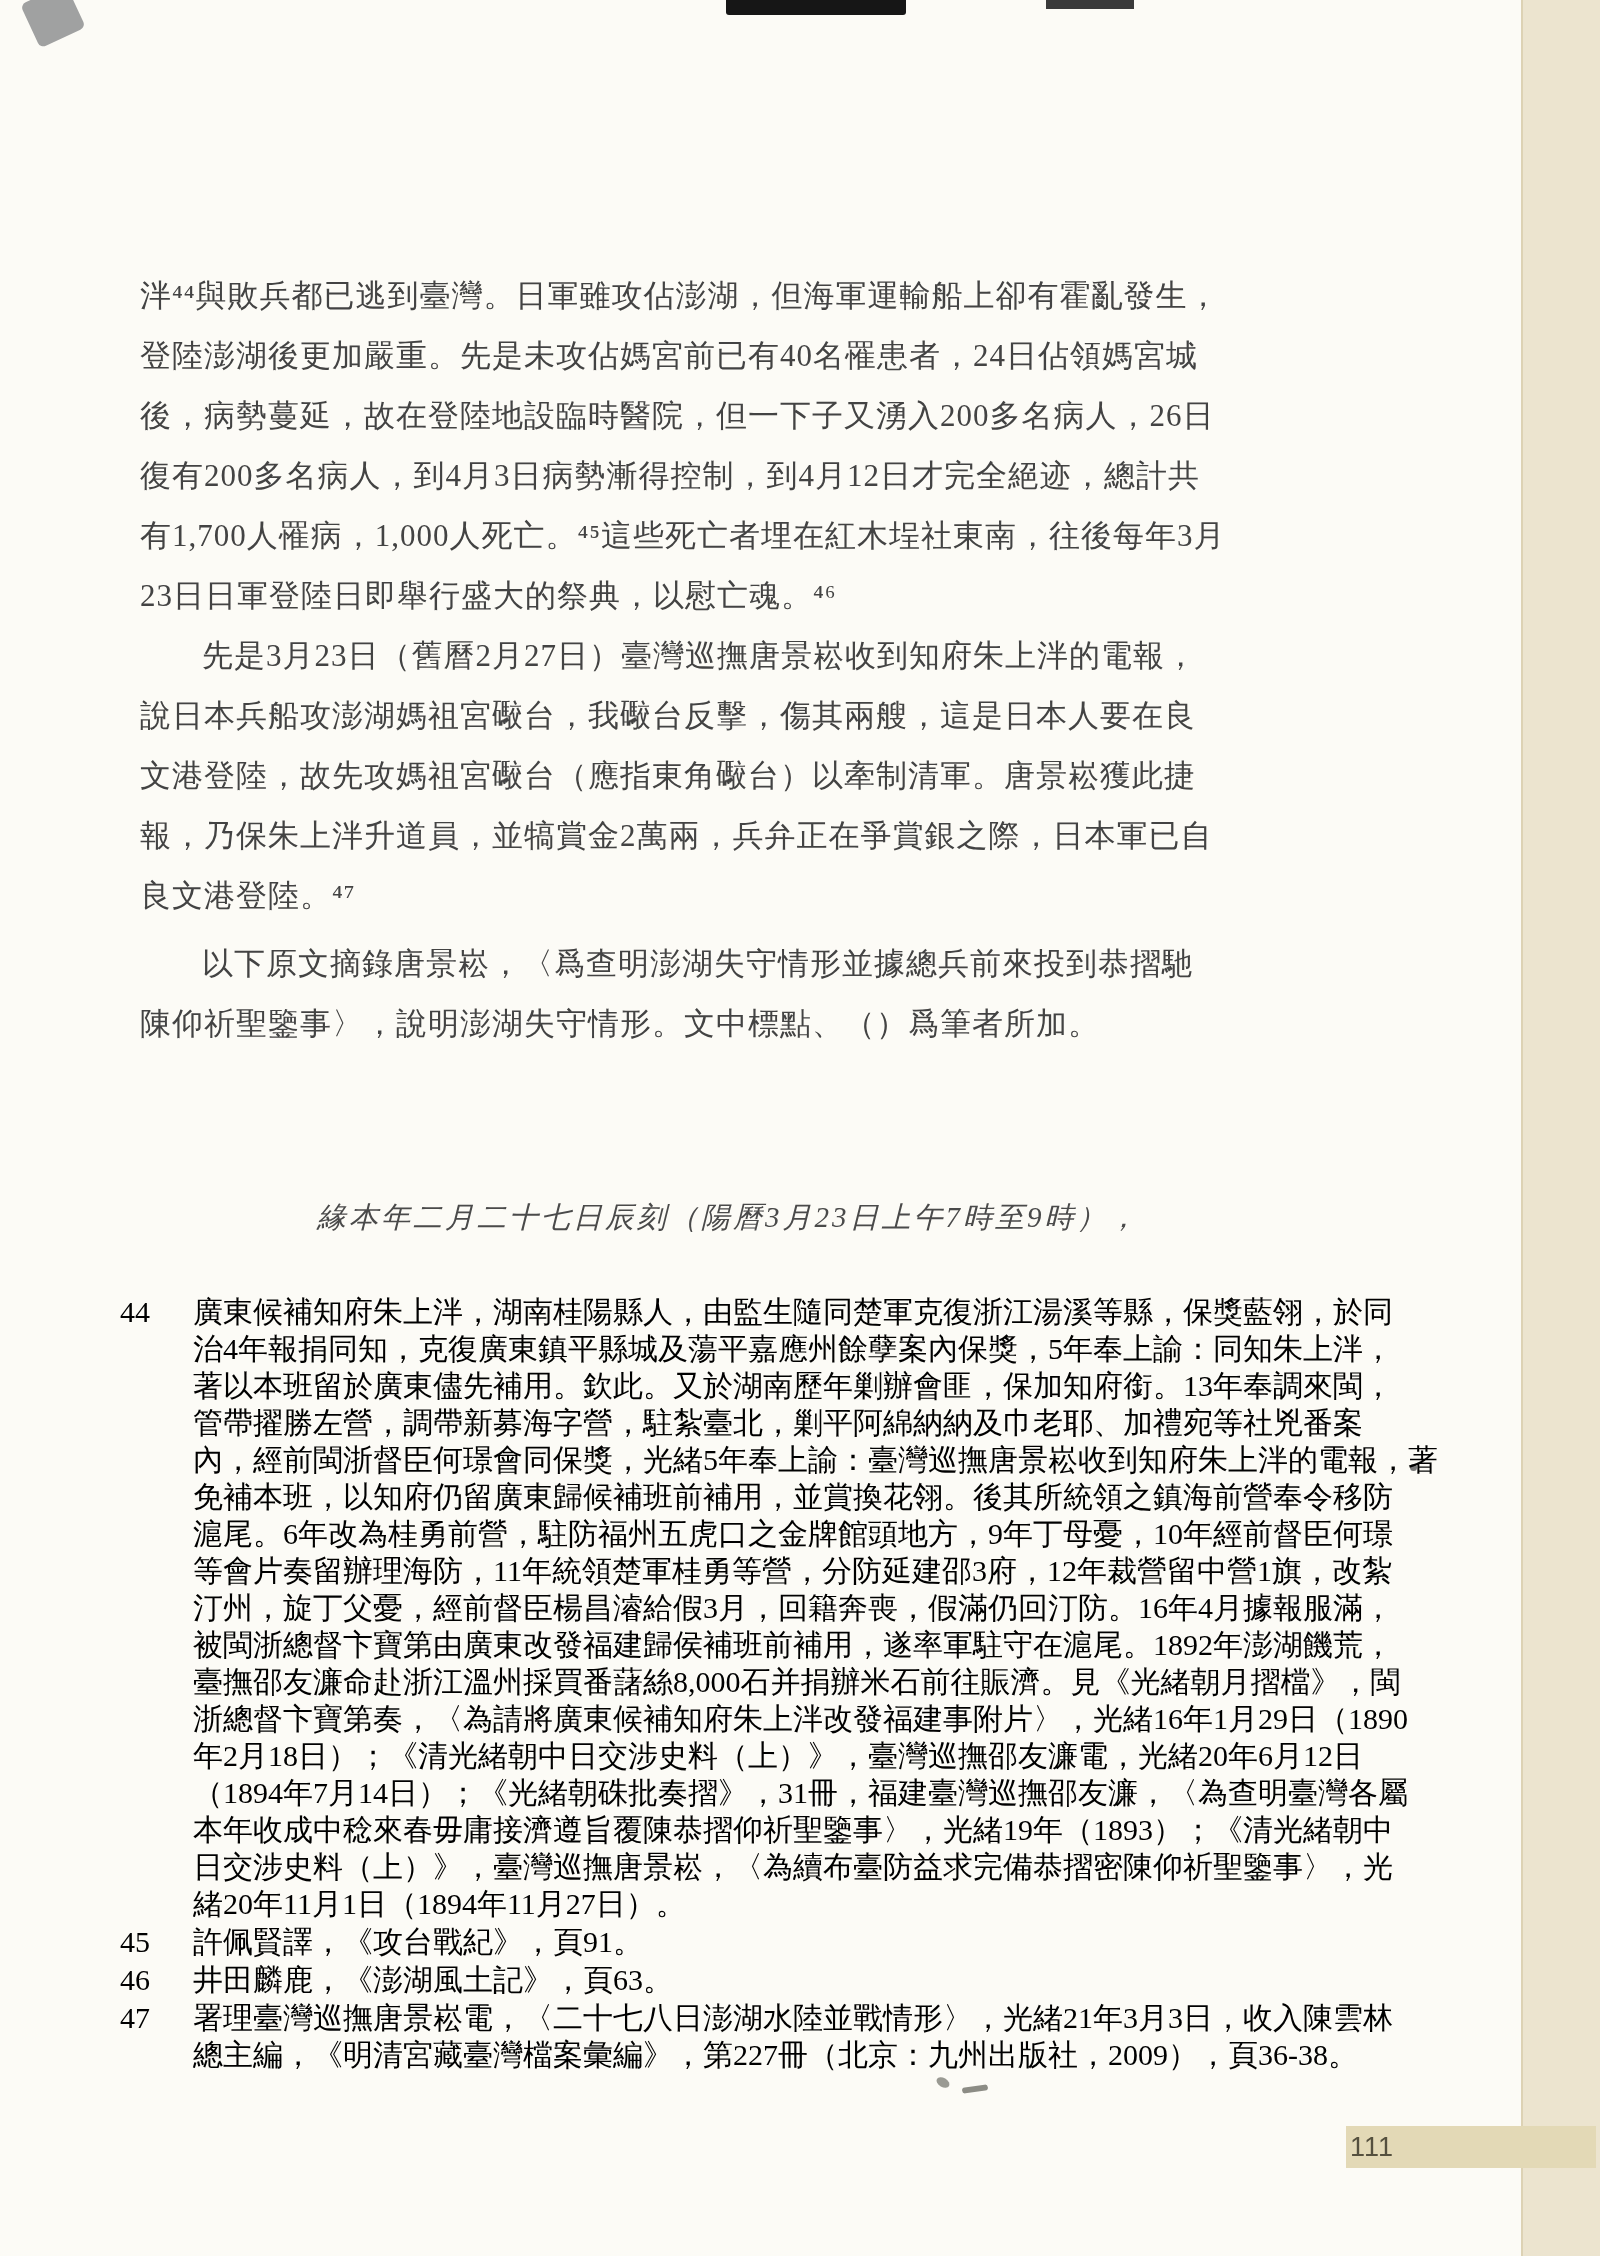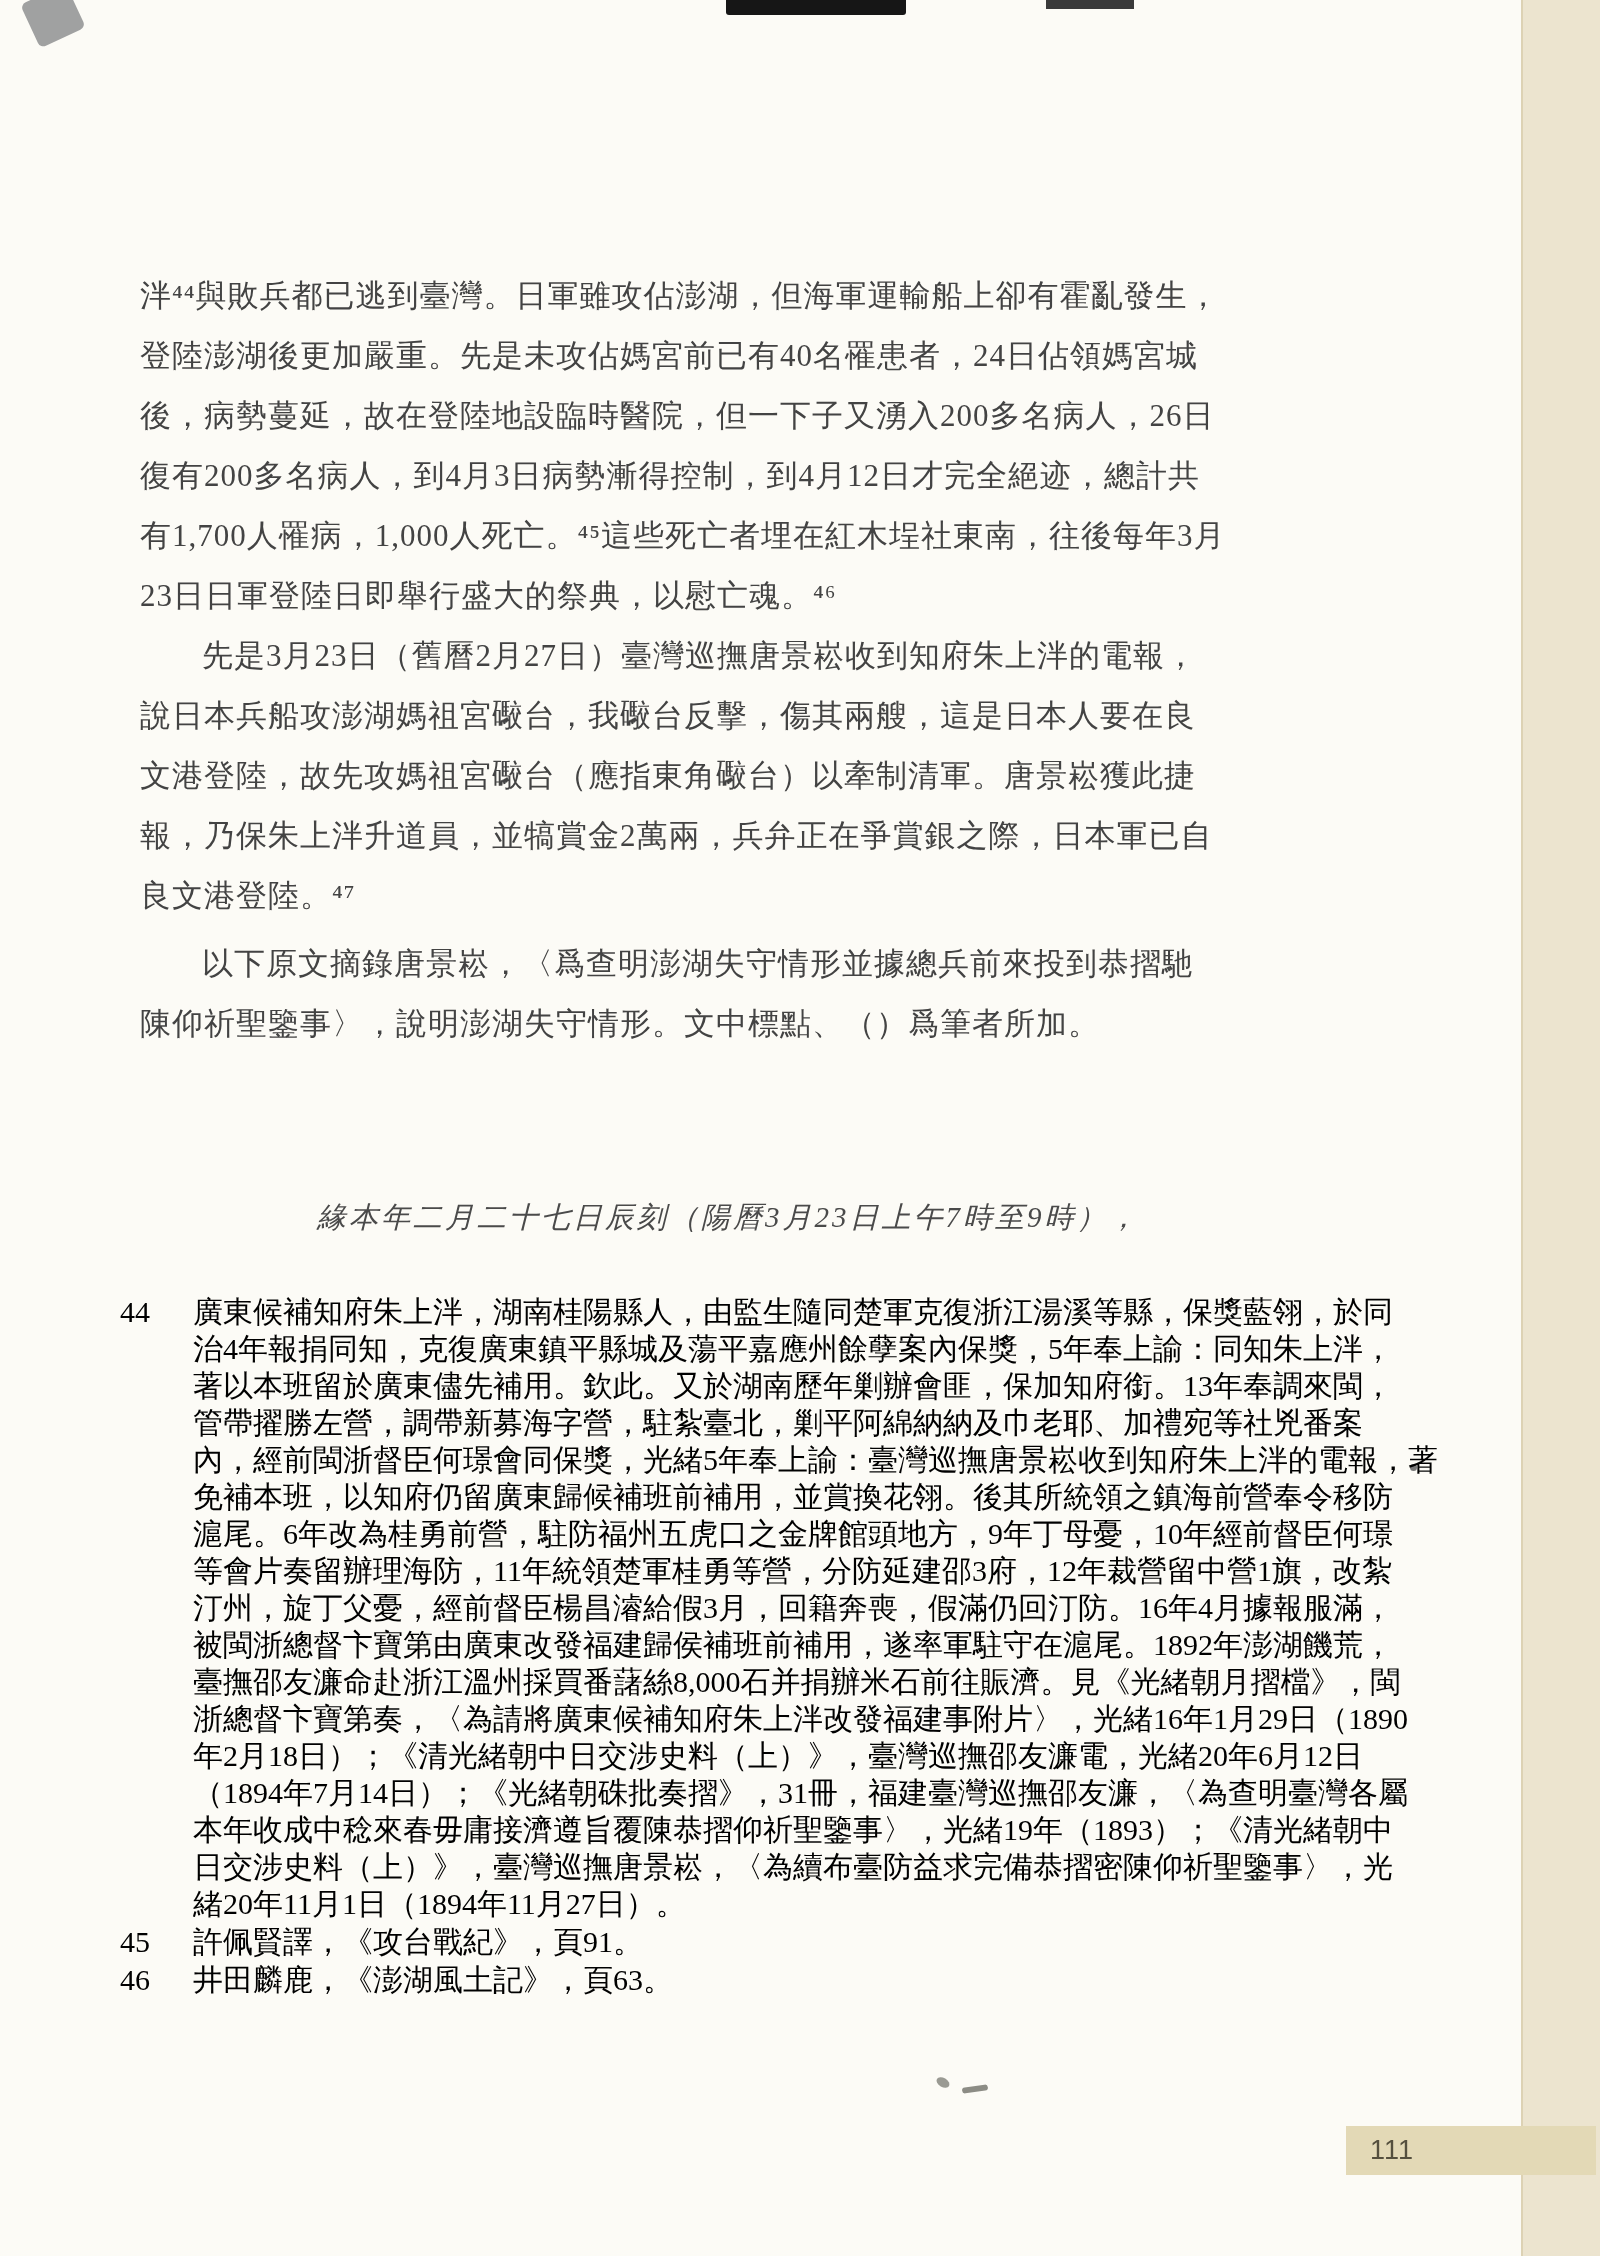--- a/index.html
+++ b/index.html
@@ -48,23 +48,23 @@
     position:absolute;left:120px;top:1293px;width:1210px;
     font-size:30px;line-height:37px;color:#000000;
   }
   .footnote{display:flex;align-items:flex-start;margin-bottom:1px;}
   .fn-num{width:57px;flex:0 0 57px;}
   .fn-lines{flex:1;}
   .fn-line{white-space:nowrap;margin-left:16px;}
 
   
   .page-num-box{
-    position:absolute;left:1346px;top:2126px;width:250px;height:49px;
+    position:absolute;left:1346px;top:2126px;width:250px;height:42px;
     background:#e3d9b6;display:flex;align-items:center;
-    padding-left:24px;box-sizing:border-box;z-index:5;
+    padding-left:4px;box-sizing:border-box;z-index:5;
   }
   .page-num-box span{
     font-family:"Liberation Sans","DejaVu Sans",sans-serif;
     font-size:27px;color:#55503e;letter-spacing:1px;
   }
 </style>
 </head>
 <body>
 
 <div class="page">
@@ -127,20 +127,27 @@
       </div>
     </div>
 
     <div class="footnote">
       <div class="fn-num">46</div>
       <div class="fn-lines">
         <div class="fn-line">井田麟鹿，《澎湖風土記》，頁63。</div>
       </div>
     </div>
 
+    <div class="footnote">
+      <div class="fn-num">47</div>
+      <div class="fn-lines">
+        <div class="fn-line">署理臺灣巡撫唐景崧電，〈二十七八日澎湖水陸並戰情形〉，光緒21年3月3日，收入陳雲林</div>
+        <div class="fn-line">總主編，《明清宮藏臺灣檔案彙編》，第227冊（北京：九州出版社，2009），頁36-38。</div>
+      </div>
+    </div>
 
   </div>
 
   <div class="page-num-box">
     <span>111</span>
   </div>
 
 </div>
 
 </body></html>

